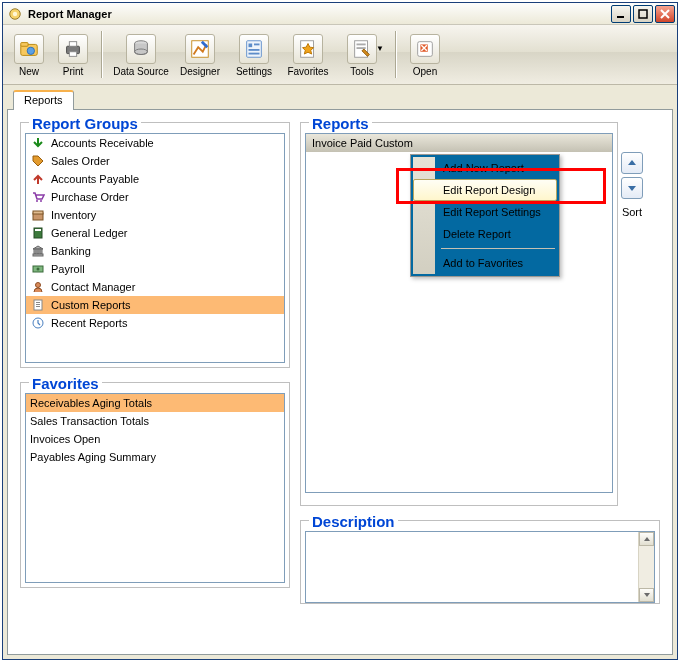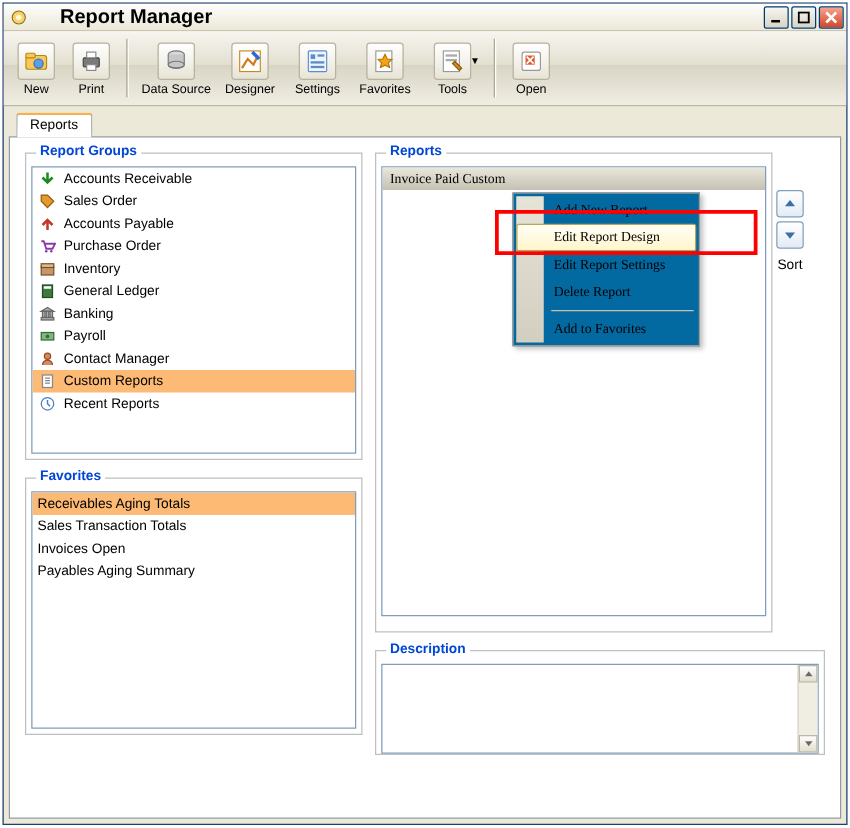--- a/index.html
+++ b/index.html
@@ -27,21 +27,21 @@
     border-bottom: 1px solid #c9c6b9;
     display: flex;
     align-items: center;
     padding: 0 2px 0 4px;
   }
   .titlebar .app-icon {
     width: 16px; height: 16px; margin-right: 5px;
     display:inline-flex;align-items:center;justify-content:center;
   }
   .titlebar .app-icon svg{width:14px;height:14px;}
-  .titlebar .title { font-weight: bold; font-size: 16px; margin-left: 20px; }
+  .titlebar .title { font-weight: bold; font-size: 11px; }
   .winbtns { margin-left: auto; display:flex; gap:2px; }
   .winbtn {
     width: 20px; height: 18px;
     border: 1px solid #003c74;
     background: linear-gradient(#f7f6f0,#d8d3c4);
     border-radius: 2px;
     display:flex;align-items:center;justify-content:center;
     font-size: 10px; color:#000;
   }
   .winbtn.close { background: linear-gradient(#f7a38f,#d0452a); color:#fff;}
@@ -101,21 +101,21 @@
     position:relative; z-index:1;
   }
 
   .col-left{width:270px;display:flex;flex-direction:column;gap:14px;}
   .col-right{flex:1;display:flex;flex-direction:column;gap:6px;position:relative;}
 
   .group{border:1px solid #bfbfbf;position:relative;}
   .group .legend{
     position:absolute; top:-8px; left:8px;
     background:#fff; padding:0 3px;
-    color:#0046d5; font-weight:bold; font-size:11px;
+    color:#0046d5; font-weight:bold; font-size:15px;
   }
   .group .body{padding:6px 4px 4px;}
   .listbox{
     border:1px solid #7f9db9; background:#fff; height:230px;
     overflow:auto;
     margin:4px 0 0;
   }
   .listbox.fav{height:190px;}
   .listrow{
     display:flex;align-items:center; gap:5px;
@@ -123,21 +123,20 @@
     white-space:nowrap;
   }
   .listrow.selected{background:#fdba74;}
   .listrow .licon{width:16px;height:16px;display:flex;align-items:center;justify-content:center;}
   .listrow .licon svg{width:14px;height:14px;}
 
   .reports-box{
     border:1px solid #7f9db9; background:#fff;
     height:360px; margin:4px 0 0;
     position:relative;
-    font-family:Liberation Serif, serif;
   }
   .reports-head{
     background:linear-gradient(#eae7db,#c4c1b3);
     height:18px; display:flex;align-items:center;
     padding:0 6px; font-size:11px; color:#000;
   }
 
   .desc-box{
     border:1px solid #7f9db9;background:#fff;height:72px;margin-top:4px;position:relative;
   }

